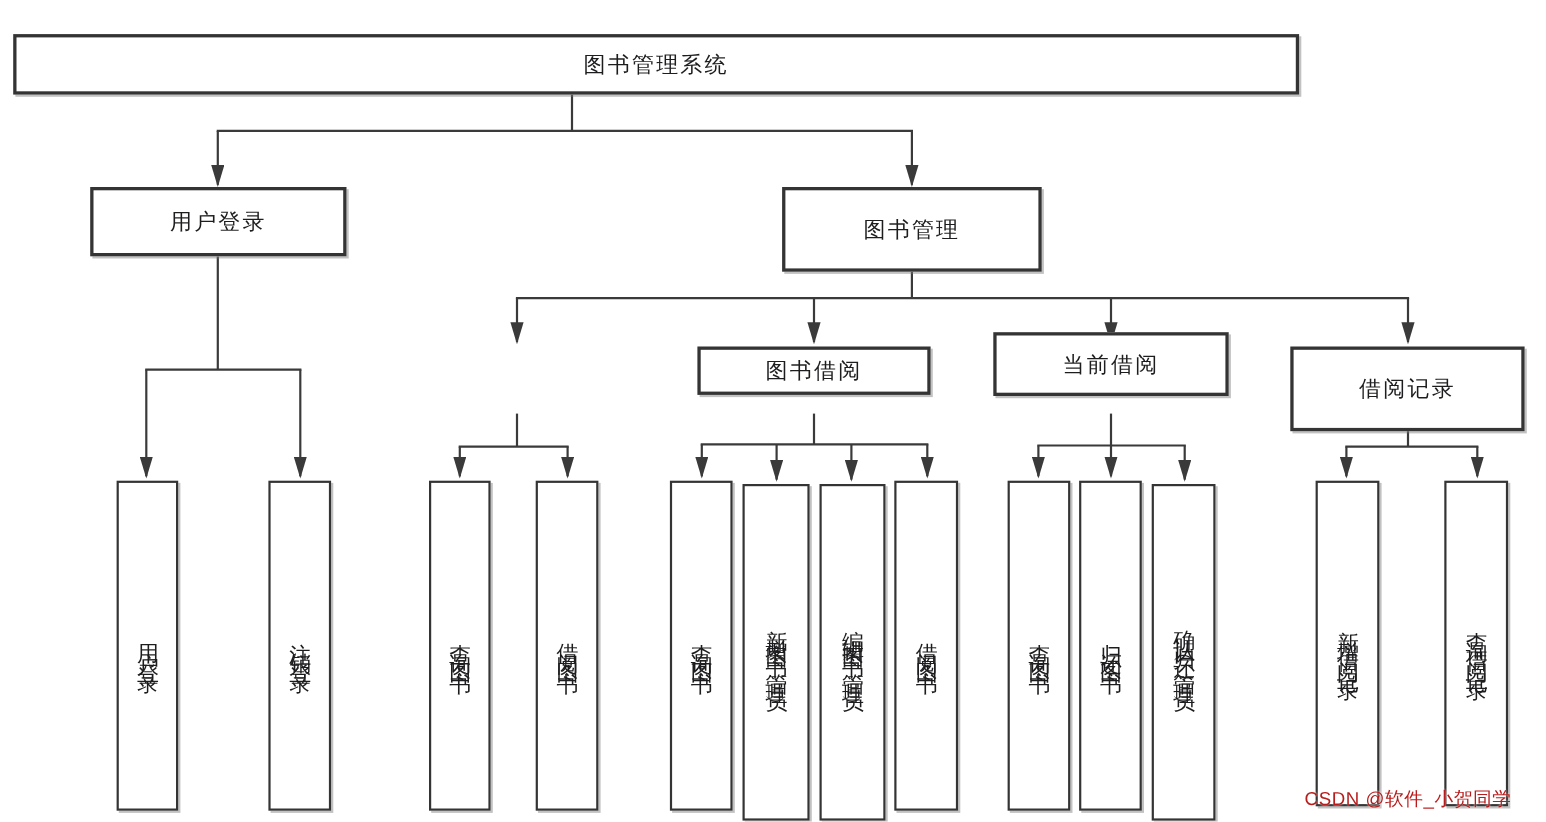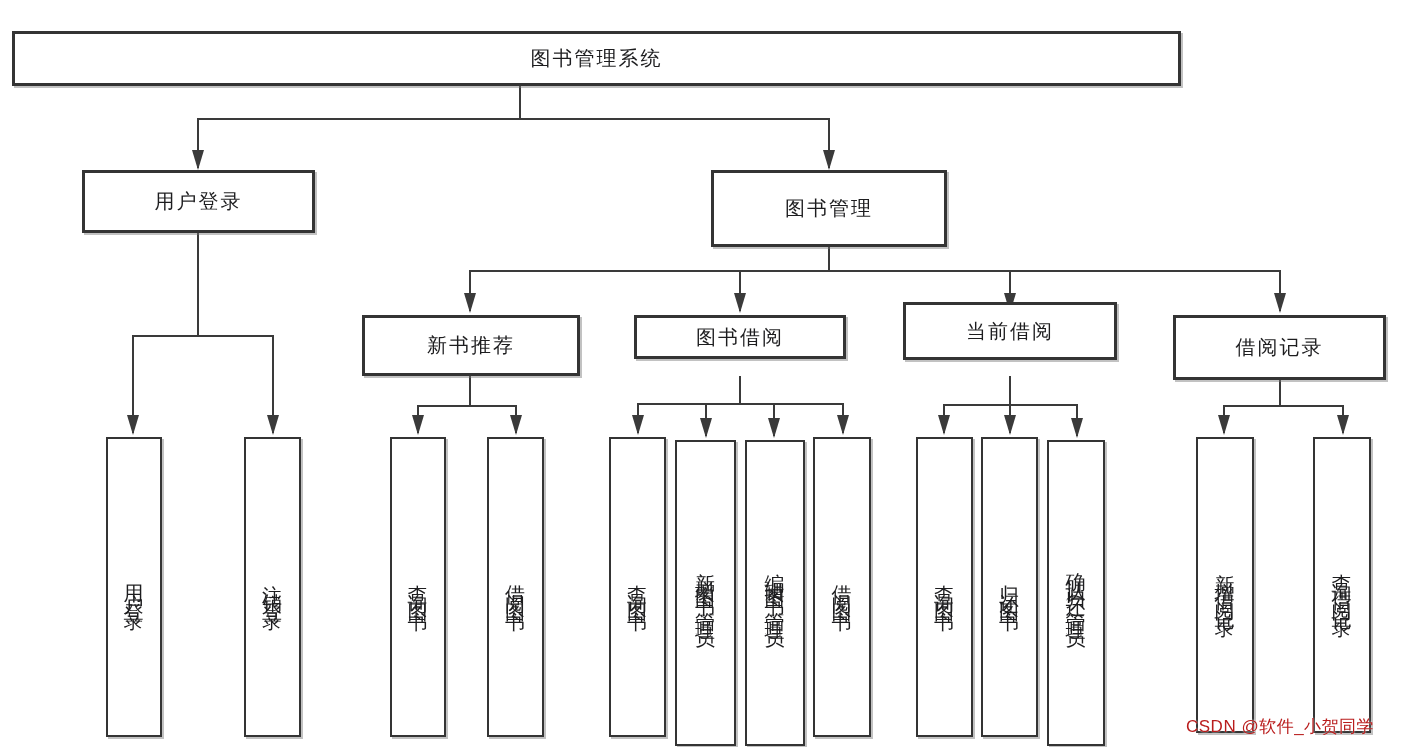--- a/index.html
+++ b/index.html
@@ -97,24 +97,23 @@
       <path d="M1224,406 L1224,433" marker-end="url(#arrow)"></path>
       <path d="M1343,406 L1343,433" marker-end="url(#arrow)"></path>
     </g>
   </svg>
 
   <div class="node" style="left:12px;top:13px;width:1169px;height:55px;margin-top:18px;">图书管理系统</div>
 
   <div class="node" style="left:82px;top:170px;width:233px;height:63px;">用户登录</div>
   <div class="node" style="left:711px;top:170px;width:236px;height:77px;">图书管理</div>
 
-  <div class="node" style="left:362px;top:315px;width:218px;height:61px;">新书推荐</div>
   <div class="node" style="left:634px;top:315px;width:212px;height:44px;">图书借阅</div>
   <div class="node" style="left:903px;top:302px;width:214px;height:58px;">当前借阅</div>
-  <div class="node" style="left:1173px;top:315px;width:213px;height:65px;">借阅记录</div>
+  <div class="node" style="left:1173px;top:315px;width:213px;height:77px;">借阅记录</div>
 
   <div class="node leaf" style="left:106px;top:437px;width:56px;height:300px;">用户登录</div>
   <div class="node leaf" style="left:244px;top:437px;width:57px;height:300px;">注销登录</div>
 
   <div class="node leaf" style="left:390px;top:437px;width:56px;height:300px;">查询图书</div>
   <div class="node leaf" style="left:487px;top:437px;width:57px;height:300px;">借阅图书</div>
 
   <div class="node leaf" style="left:609px;top:437px;width:57px;height:300px;">查询图书</div>
   <div class="node leaf long" style="left:675px;top:440px;width:61px;height:306px;">新增图书（管理员）</div>
   <div class="node leaf long" style="left:745px;top:440px;width:60px;height:306px;">编辑图书（管理员）</div>

